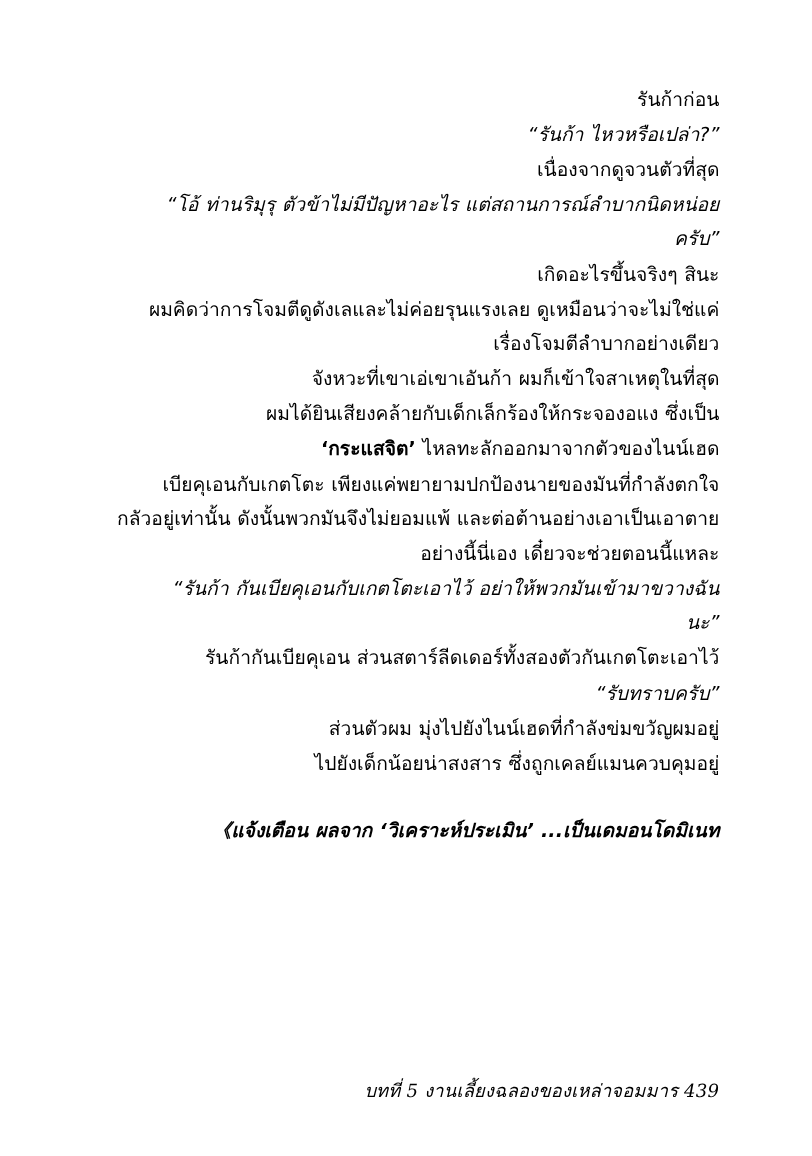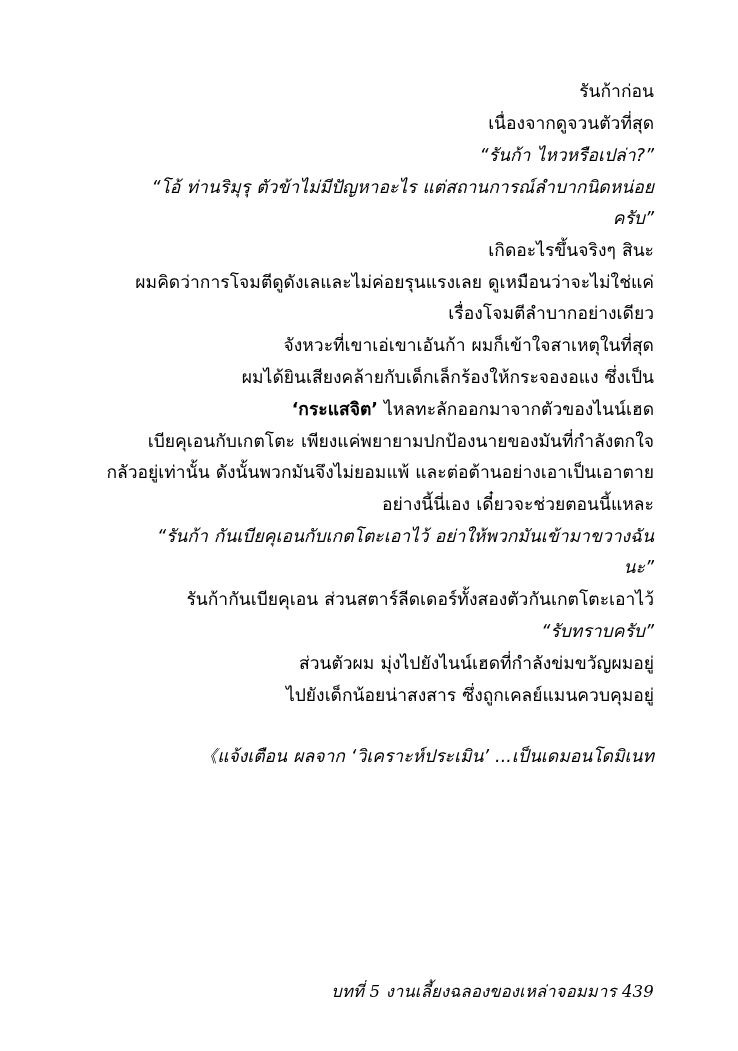--- a/index.html
+++ b/index.html
@@ -41,21 +41,21 @@
   }
   .italic {
     font-style: italic;
   }
   .bold {
     font-weight: bold;
   }
   .notice {
     margin-top: 30px;
     text-indent: 48px;
-    font-weight: normal;
+    font-weight: bold;
     font-style: italic;
     font-size: 17.5px;
     line-height: 31px;
   }
   .footer {
     position: absolute;
     left: 84px;
     top: 978px;
     width: 570px;
     text-align: right;
@@ -66,23 +66,23 @@
   }
 </style>
 </head>
 <body>
 
 <div class="page">
   <div class="content">
 
     <p class="plain">รันก้าก่อน</p>
 
+    <p class="indent italic">“รันก้า ไหวหรือเปล่า?”</p>
+
     <p class="indent">เนื่องจากดูจวนตัวที่สุด</p>
-
-    <p class="indent italic">“รันก้า ไหวหรือเปล่า?”</p>
 
     <p class="indent italic">“โอ้ ท่านริมุรุ ตัวข้าไม่มีปัญหาอะไร แต่สถานการณ์ลำบากนิดหน่อยครับ”</p>
 
     <p class="indent">เกิดอะไรขึ้นจริงๆ สินะ</p>
 
     <p class="indent">ผมคิดว่าการโจมตีดูดังเลและไม่ค่อยรุนแรงเลย ดูเหมือนว่าจะไม่ใช่แค่เรื่องโจมตีลำบากอย่างเดียว</p>
 
 
     <p class="indent">จังหวะที่เขาเอ่เขาเอันก้า ผมก็เข้าใจสาเหตุในที่สุด</p>
 

